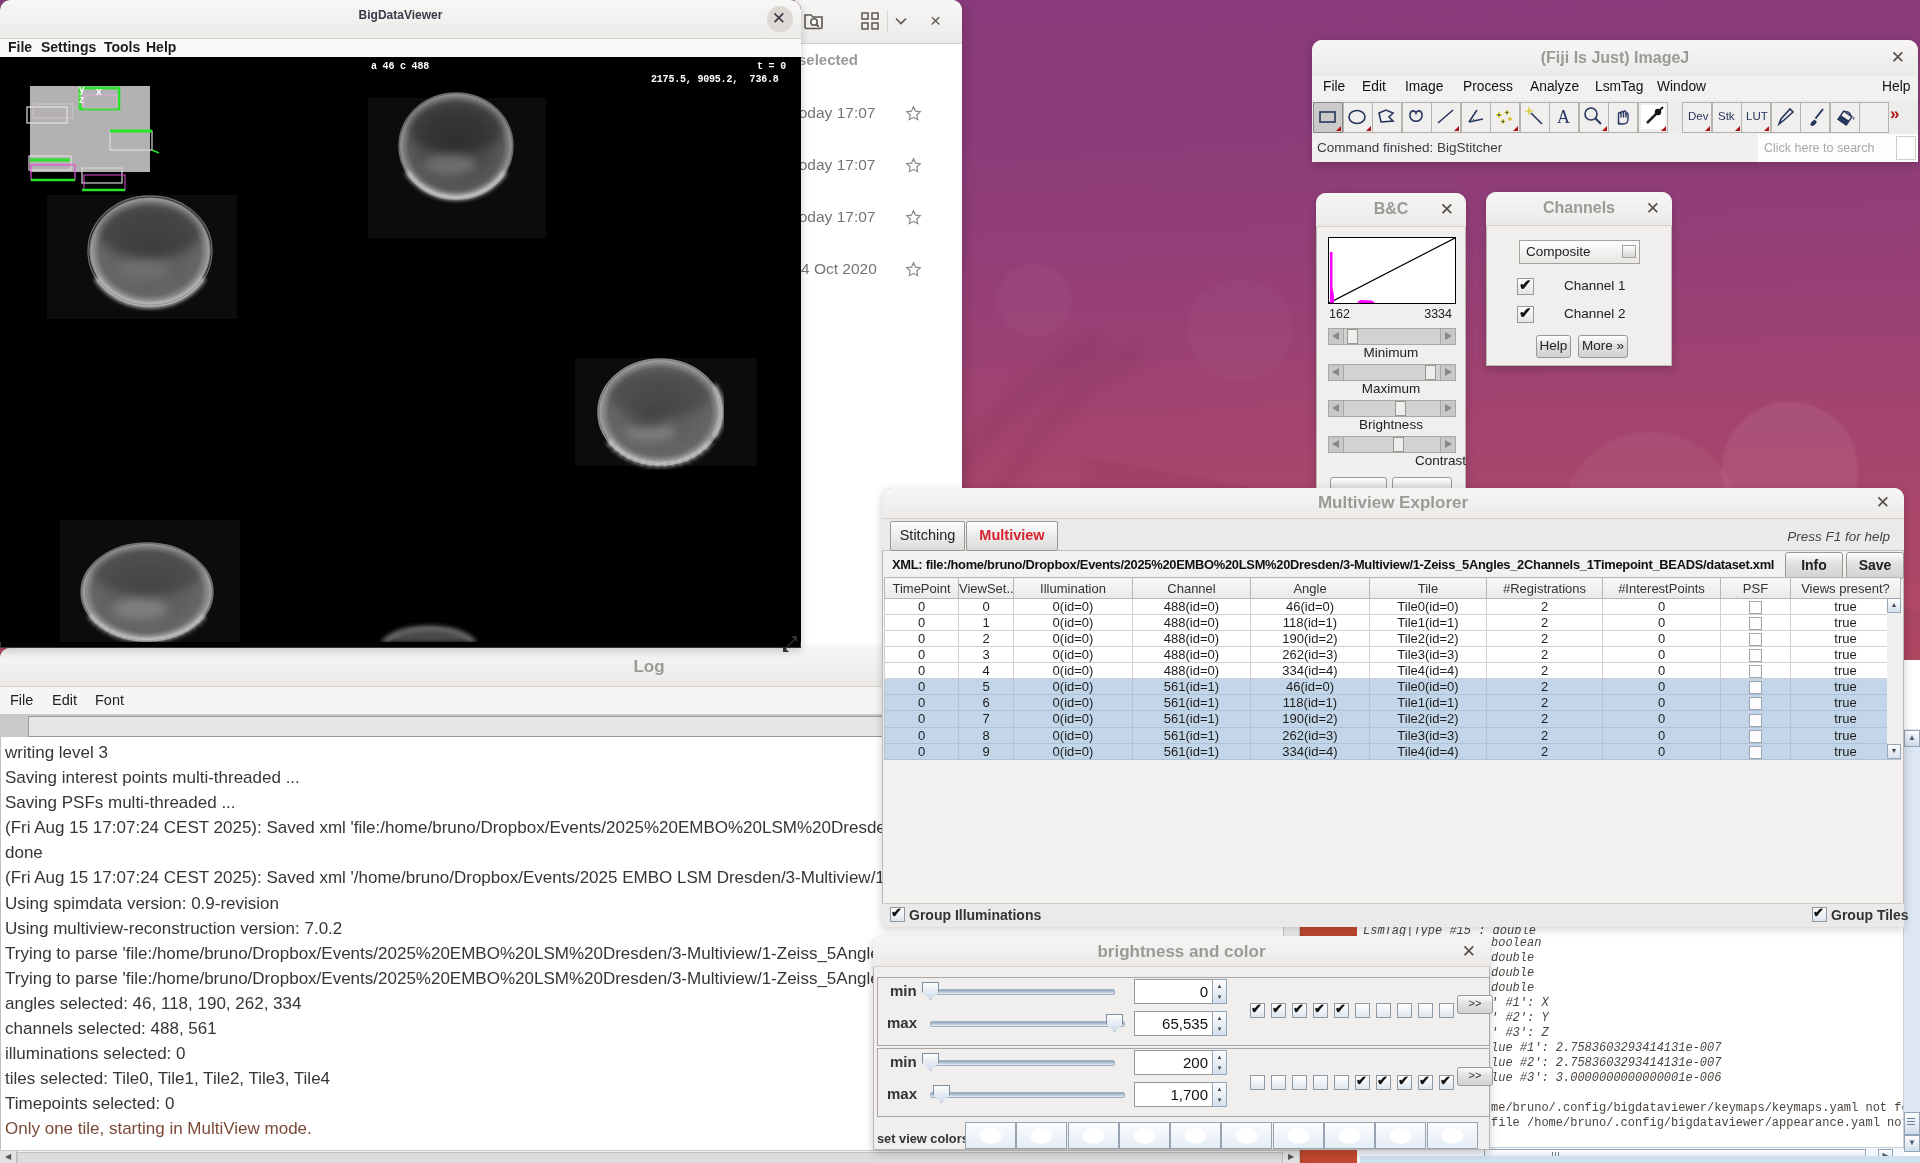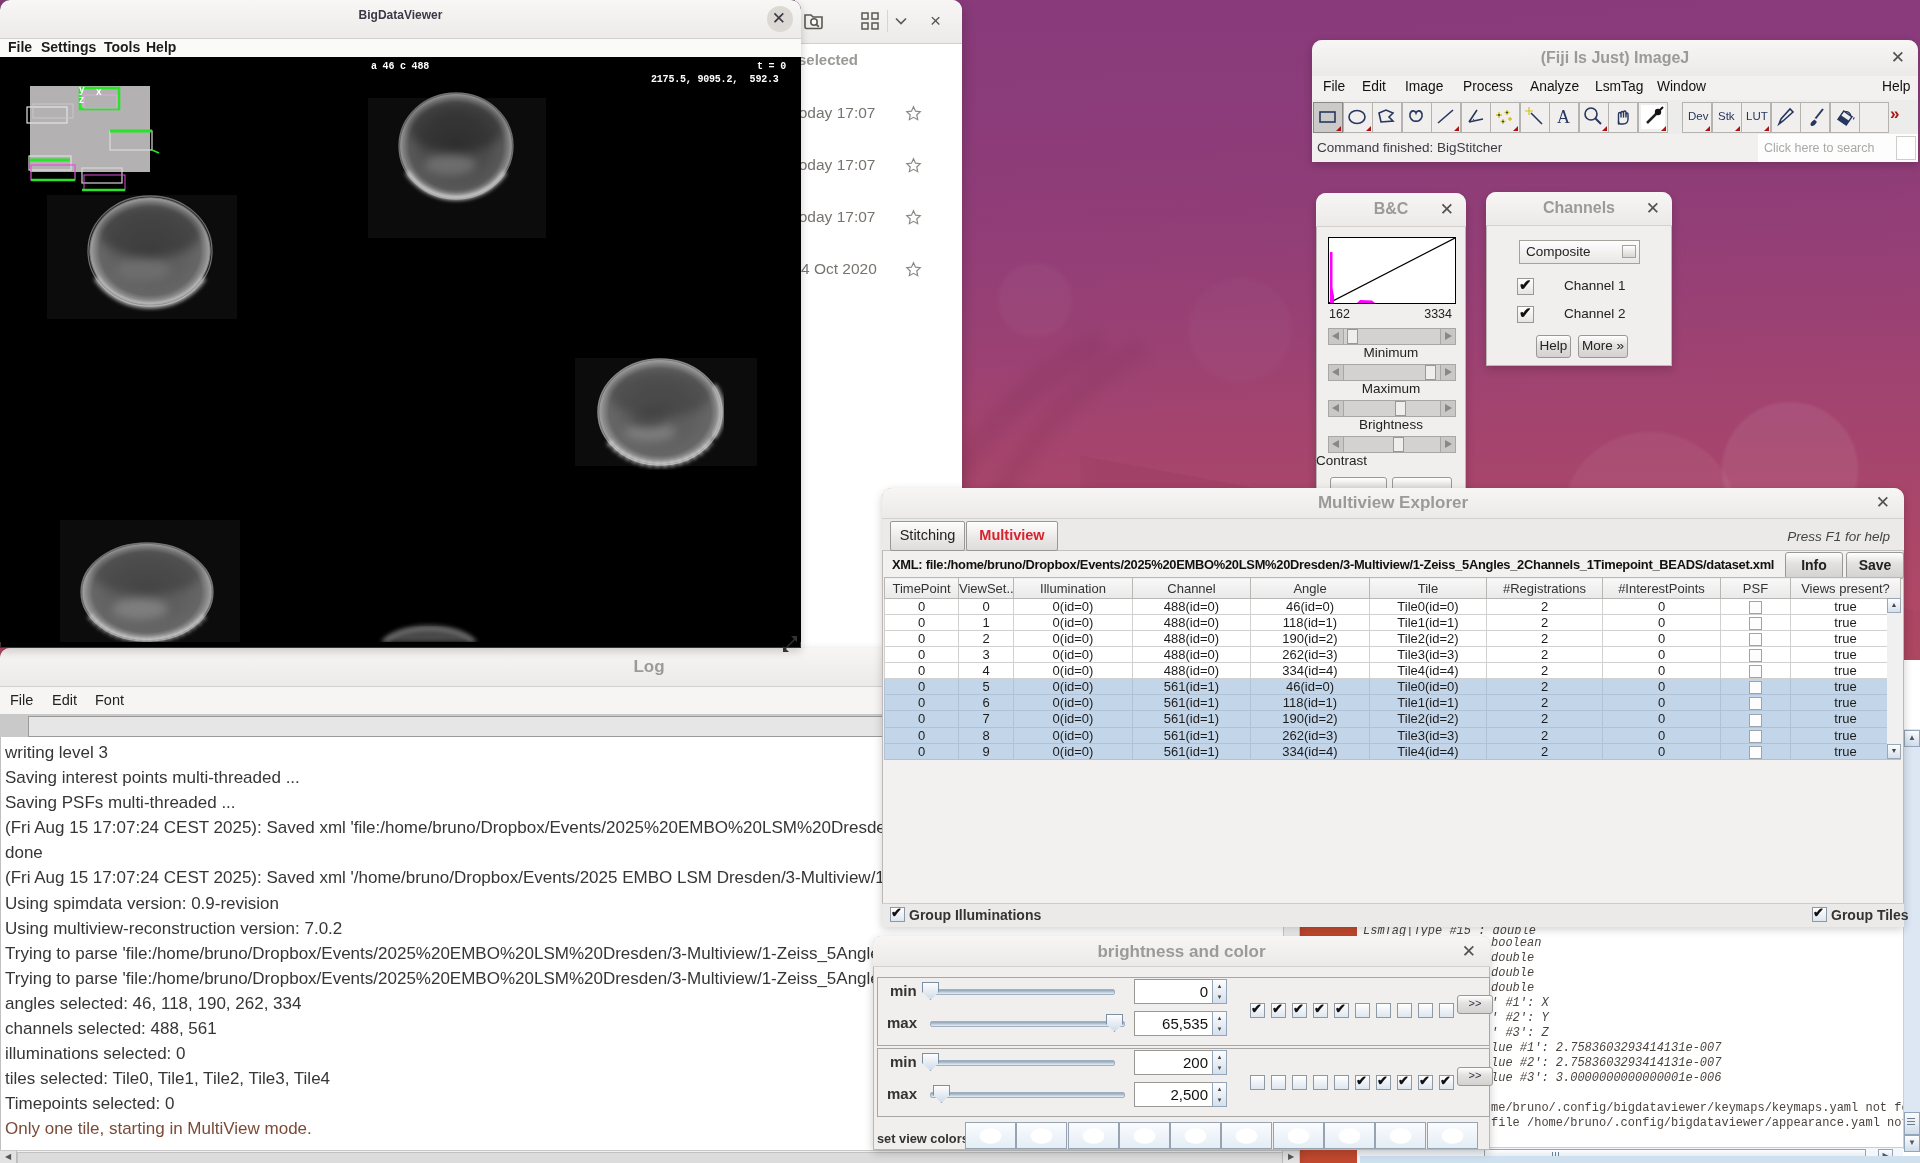--- a/index.html
+++ b/index.html
@@ -173,21 +173,21 @@
       <span class="arrl"></span>
       <span class="arrr"></span>
       <span style="left:66px;width:11px;" class="jth"></span>
     </div>
   <div class="abs" style="left:0;top:224px;width:150px;text-align:center;font-size:13.5px;color:#222;">Brightness</div>
   <div class="abs jsb" style="left:12px;top:243px;width:126px;height:15px;">
       <span class="arrl"></span>
       <span class="arrr"></span>
       <span style="left:64px;width:11px;" class="jth"></span>
     </div>
-  <div class="abs" style="left:0;top:260px;width:150px;text-align:left;font-size:13.5px;color:#222;">Contrast</div>
+  <div class="abs" style="left:0;top:260px;width:150px;text-align:right;font-size:13.5px;color:#222;">Contrast</div>
   <div class="jbtn" style="left:14px;top:284px;width:55px;height:20px;"></div>
   <div class="jbtn" style="left:76px;top:284px;width:58px;height:20px;"></div>
 </div>
 
 <div class="win" style="left:1486px;top:192px;width:186px;height:174px;z-index:3;background:#f0efed;border-radius:10px 10px 0 0;">
   <div class="gtb" style="height:33px;"></div>
   <div class="gtitle" style="top:7px;font-size:16px;">Channels</div>
   <div class="gclose" style="right:12px;top:8px;">✕</div>
   <div class="abs" style="left:33px;top:48px;width:119px;height:22px;background:linear-gradient(#fdfdfd,#e8e7e5);border:1px solid #a5a29e;">
      <span class="abs" style="left:6px;top:3px;font-size:13.5px;color:#222;">Composite</span>
@@ -430,21 +430,21 @@
   <div class="abs lb" style="left:17px;top:117px;">min</div>
   <div class="track" style="left:52px;top:124px;width:188px;"></div>
   <div class="thumb" style="left:49px;top:117px;"></div>
   <div class="spin" style="left:261px;top:114px;">
       <span>200</span>
     </div>
   <div class="abs lb" style="left:14px;top:149px;">max</div>
   <div class="track" style="left:57px;top:156px;width:193px;"></div>
   <div class="thumb" style="left:60px;top:149px;"></div>
   <div class="spin" style="left:261px;top:146px;">
-      <span>2,500</span>
+      <span>1,700</span>
     </div>
   <div class="jchk" style="left:377px;top:139px;"></div>
   <div class="jchk" style="left:398px;top:139px;"></div>
   <div class="jchk" style="left:419px;top:139px;"></div>
   <div class="jchk" style="left:440px;top:139px;"></div>
   <div class="jchk" style="left:461px;top:139px;"></div>
   <div class="jchk c" style="left:482px;top:139px;"></div>
   <div class="jchk c" style="left:503px;top:139px;"></div>
   <div class="jchk c" style="left:524px;top:139px;"></div>
   <div class="jchk c" style="left:545px;top:139px;"></div>
@@ -712,20 +712,20 @@
         <rect x="82" y="111" width="40" height="15" stroke="#d8d5d8" stroke-width="1.2"></rect>
         <rect x="84" y="118" width="41" height="15" stroke="#e24fd6" stroke-width="1"></rect>
         <path d="M82 133 h43" stroke="#27e427" stroke-width="2.6"></path>
       </g>
       <text x="79" y="36" font-family="Liberation Sans" font-size="10" font-weight="bold" fill="#fff">y</text>
       <text x="96" y="38" font-family="Liberation Sans" font-size="10" font-weight="bold" fill="#fff">x</text>
       <text x="79" y="46" font-family="Liberation Sans" font-size="10" font-weight="bold" fill="#fff">z</text>
     </svg>
     <div class="abs mono" style="left:371px;top:4px;font-size:10px;font-weight:bold;color:#fff;white-space:nowrap;letter-spacing:-0.2px;">a 46 c 488</div>
     <div class="abs mono" style="left:757px;top:4px;font-size:10px;font-weight:bold;color:#fff;white-space:nowrap;letter-spacing:-0.2px;">t = 0</div>
-    <div class="abs mono" style="left:651px;top:17px;font-size:10px;font-weight:bold;color:#fff;white-space:nowrap;letter-spacing:-0.2px;white-space:pre;">2175.5, 9095.2,  592.3</div>
+    <div class="abs mono" style="left:651px;top:17px;font-size:10px;font-weight:bold;color:#fff;white-space:nowrap;letter-spacing:-0.2px;white-space:pre;">2175.5, 9095.2,  736.8</div>
   </div>
 </div>
 <svg class="abs" style="left:781px;top:635px;z-index:8;" width="18" height="18" viewBox="0 0 18 18">
  <path d="M10 1 l6 0 0 6 z" fill="#333"></path>
     <path d="M8 17 l-6 0 0 -6 z" fill="#333"></path>
  <line x1="3" y1="15" x2="15" y2="3" stroke="#333" stroke-width="1.2"></line>
 </svg>
 
 </body></html>

